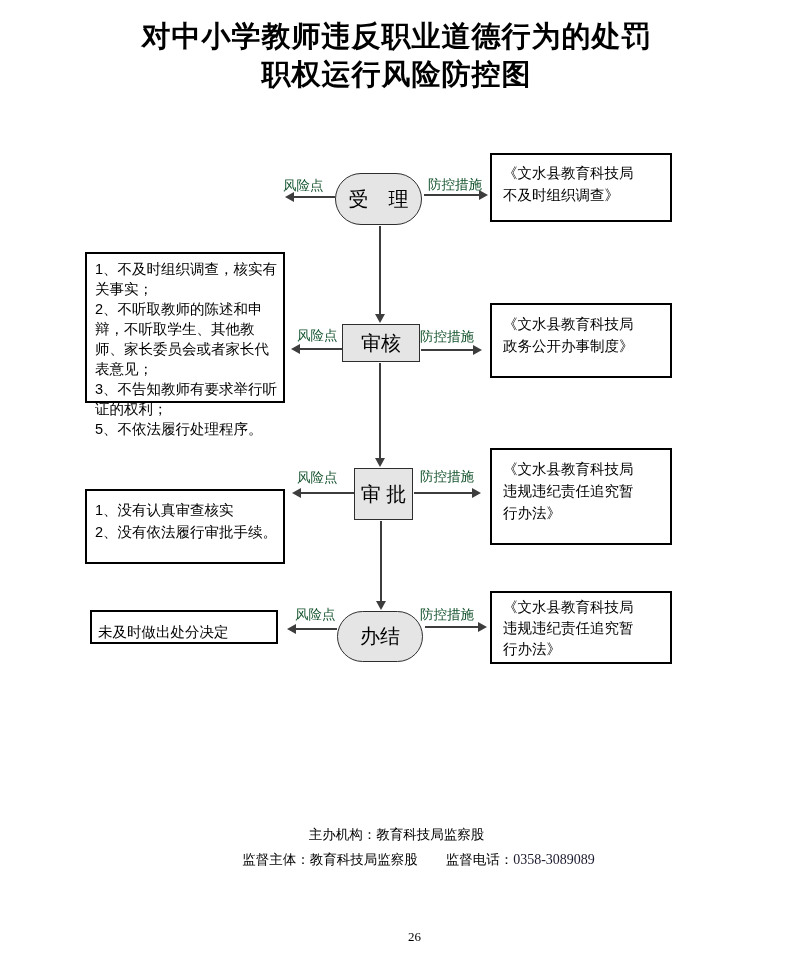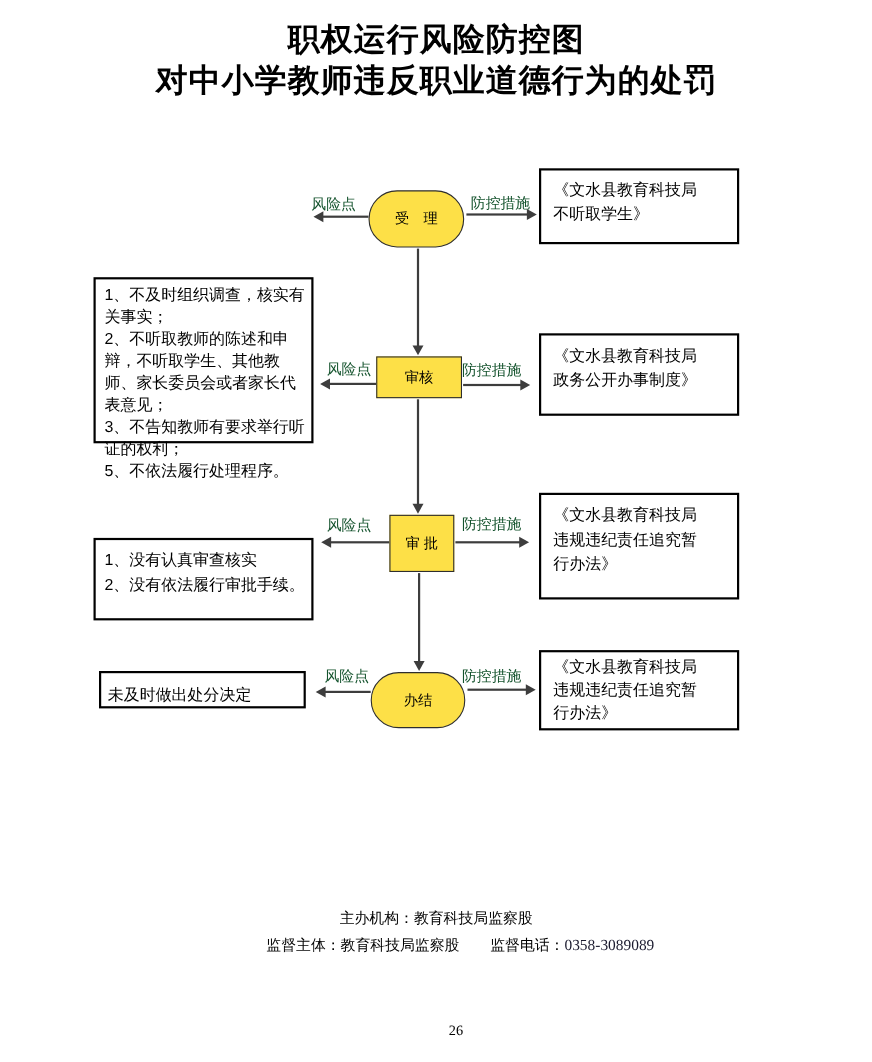--- a/index.html
+++ b/index.html
@@ -21,23 +21,23 @@
   }
   
   .tbox {
     position:absolute; border:2px solid #000; background:#fff;
     font-size:14.5px; color:#000;
   }
   .tbox .ln { display:block; }
   .nowrap .ln { white-space:nowrap; }
   
   .node {
-    position:absolute; border:1.7px solid #2e2e2e; background:#fde047;
+    position:absolute; border:1.7px solid #2e2e2e; background:#e5e5e5;
     display:flex; align-items:center; justify-content:center;
-    font-size:13px; color:#000;
+    font-size:20px; color:#000;
   }
   .stadium { border-radius:27px; }
   
   .small-label {
     position:absolute; font-size:13.5px; color:#14532d; white-space:nowrap;
   }
   
   .arrowL, .arrowR { position:absolute; height:10px; }
   .arrowL .shaft { position:absolute; left:7px; right:0; top:4px; height:2px; background:#3d3d3d; }
   .arrowL .head { position:absolute; left:0; top:0; width:0; height:0;
@@ -55,42 +55,42 @@
   .phone { color:#1a1a2e; font-size:14px; }
   .pageno { position:absolute; left:0; width:100%; top:929px; text-align:center;
      font-size:13px; font-family:"Liberation Serif","DejaVu Serif",serif; color:#000;padding-left:36px; }
 </style>
 </head>
 <body>
 
 <div class="page">
 
   <div class="title">
+    <div>对中小学教师违反职业道德行为的处罚</div>
     <div>职权运行风险防控图</div>
-    <div>对中小学教师违反职业道德行为的处罚</div>
   </div>
 
 
   <div class="small-label" style="left:283px;top:177px;">风险点</div>
   <div class="arrowL" style="left:285px;top:192px;width:50px;">
     <div class="shaft"></div>
     <div class="head"></div>
   </div>
 
   <div class="node stadium" style="left:335px;top:173px;width:87px;height:52px;">受　理</div>
 
   <div class="small-label" style="left:428px;top:176px;">防控措施</div>
   <div class="arrowR" style="left:424px;top:190px;width:64px;">
     <div class="shaft"></div>
     <div class="head"></div>
   </div>
 
   <div class="tbox nowrap" style="left:490px;top:153px;width:182px;height:69px;padding:7px 0 0 11px;line-height:22px;">
     <span class="ln">《文水县教育科技局</span>
-    <span class="ln">不听取学生》</span>
+    <span class="ln">不及时组织调查》</span>
   </div>
 
   <div class="arrowD" style="left:375px;top:226px;height:97px;">
     <div class="shaft"></div>
     <div class="head"></div>
   </div>
 
   <div class="tbox" style="left:85px;top:252px;width:200px;height:151px;padding:5px 4px 0 8px;line-height:20px;">
     <span class="ln">1、不及时组织调查，核实有关事实；</span>
     <span class="ln">2、不听取教师的陈述和申辩，不听取学生、其他教师、家长委员会或者家长代表意见；</span>

